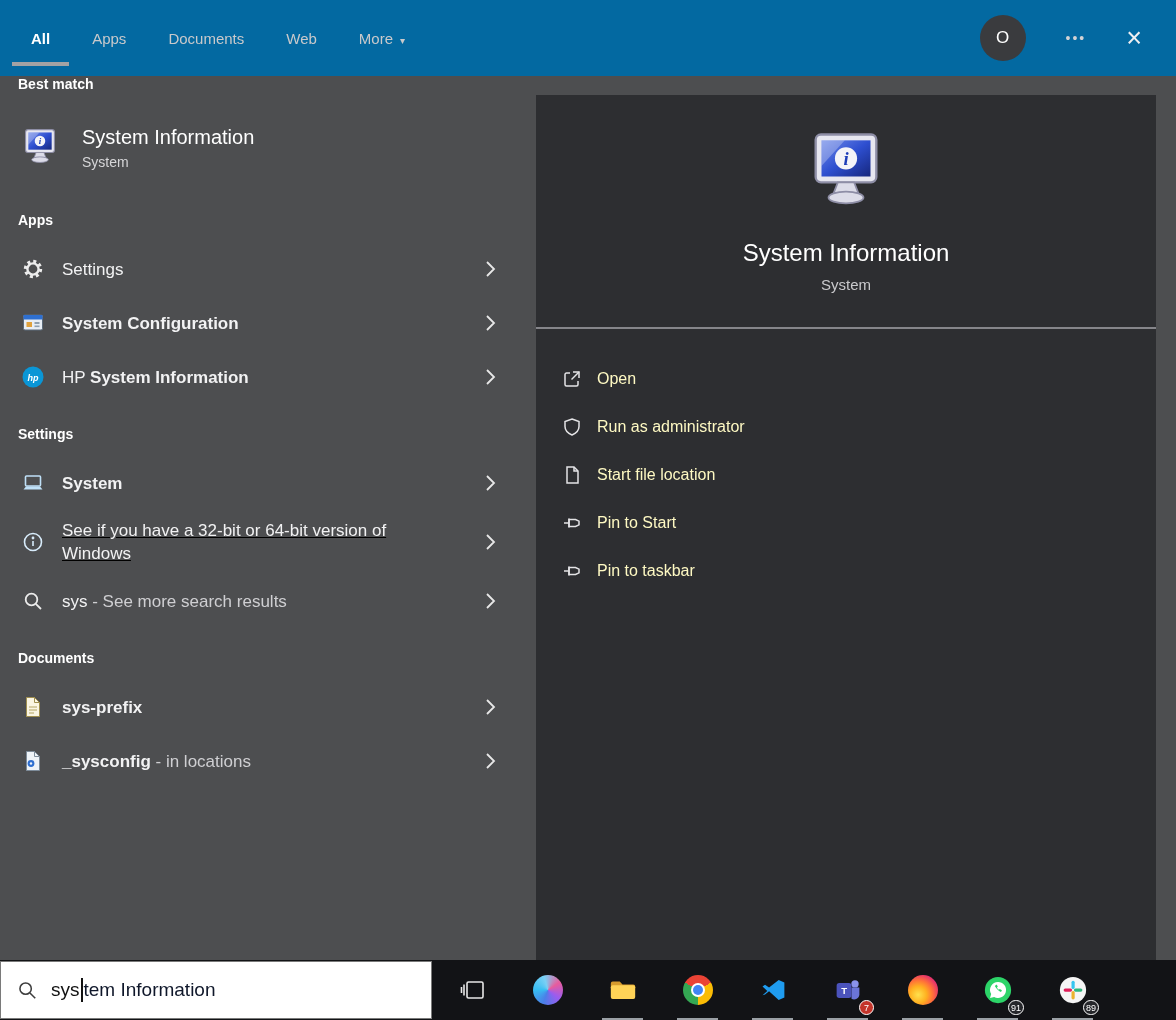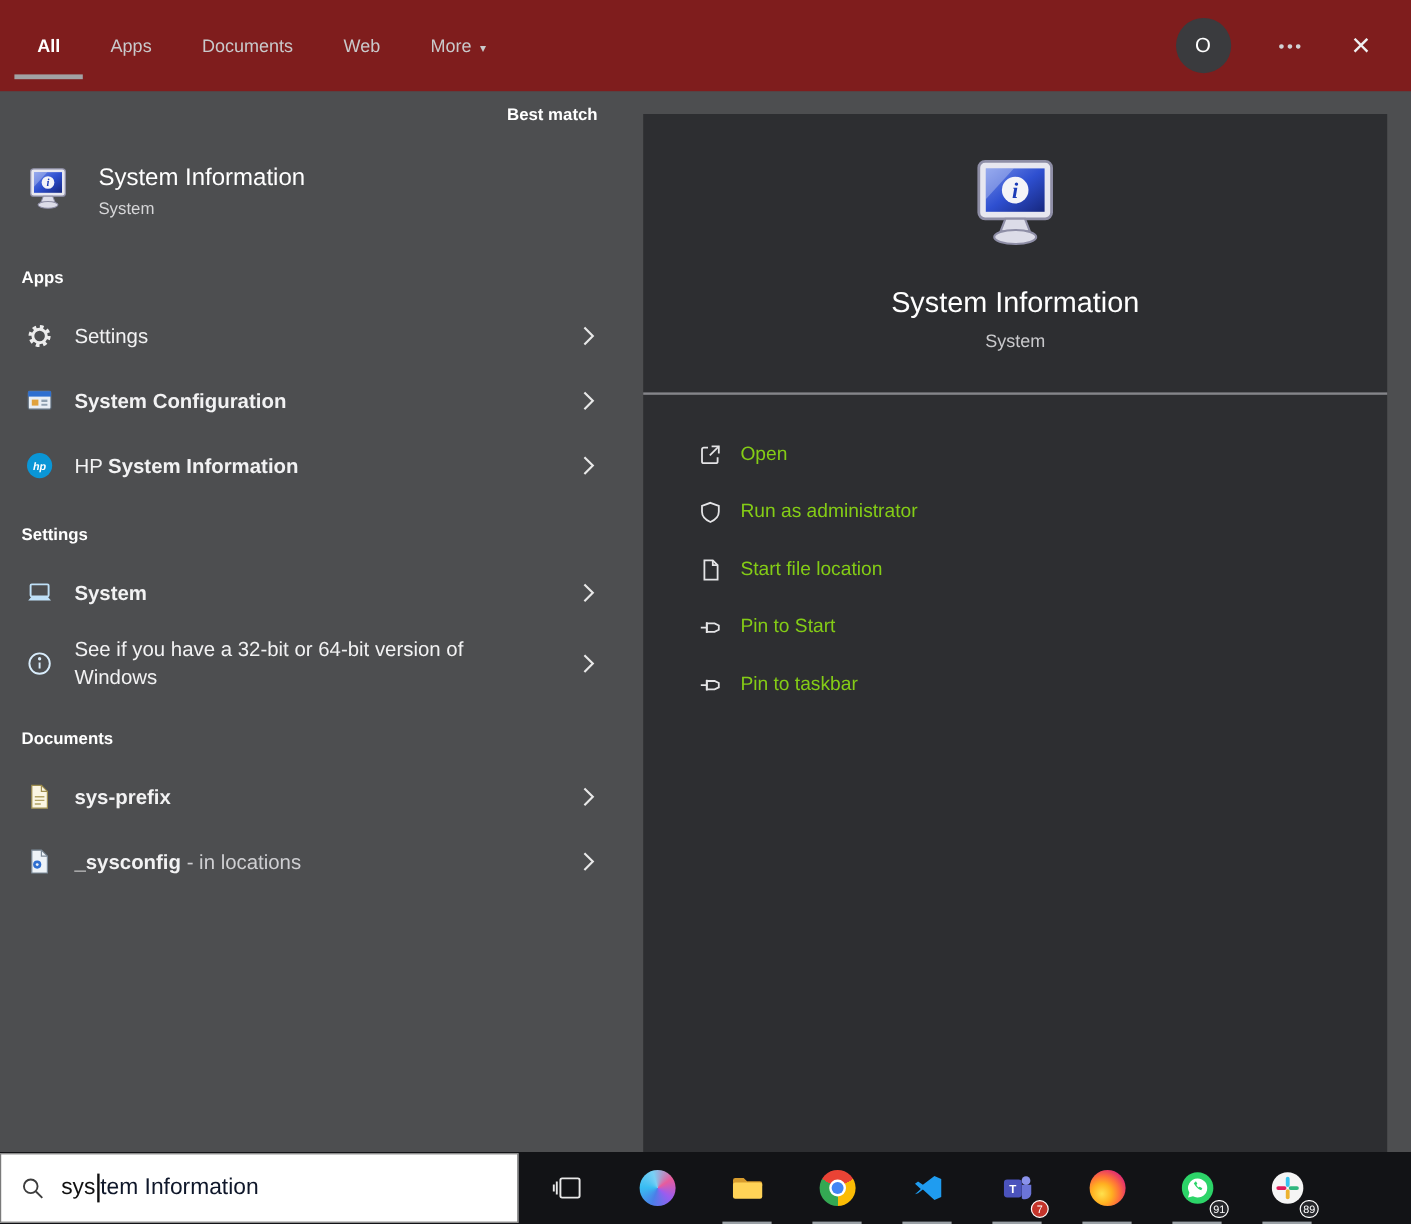--- a/index.html
+++ b/index.html
@@ -1,61 +1,61 @@
 <!DOCTYPE html>
 <html><head>
 <meta charset="utf-8">
 <style>
   * { box-sizing: border-box; margin: 0; padding: 0; }
   html,body { background:#000; }
   body { font-family: "Liberation Sans", "DejaVu Sans", sans-serif; }
   .screen { position:relative; width:1176px; height:1020px; background:#4d4e50; overflow:hidden; }
 
   
-  .topbar { position:absolute; left:0; top:0; width:1176px; height:76px; background:#7f1d1d;
+  .topbar { position:absolute; left:0; top:0; width:1176px; height:76px; background:#0369a1;
             display:flex; align-items:center; padding:0 34px 0 31px; }
   .tabs { display:flex; gap:42px; }
   .tab { position:relative; font-size:15px; color:#c9c9cb; cursor:default; white-space:nowrap; }
   .tab.active { color:#fff; font-weight:700; }
   .tab.active::after { content:""; position:absolute; left:-19px; right:-19px; top:calc(100% + 15px);
                        height:4px; background:#a2a2a4; }
   .tab .caret { font-size:10px; color:#c9c9cb; margin-left:7px; }
   .top-actions { margin-left:auto; display:flex; align-items:center; gap:40px; }
   .avatar { width:46px; height:46px; border-radius:50%; background:#3a3b3e; color:#fff;
             display:flex; align-items:center; justify-content:center; font-size:17px; }
   .dots { color:#d2d2d4; font-size:14px; letter-spacing:2px; }
   .closex { color:#f0f0f2; font-size:27px; font-weight:300; line-height:1; }
 
   
   .results { position:absolute; left:0; top:76px; width:516px; height:884px; }
   .sec-h { margin:22px 18px 14px; font-size:14px; font-weight:700; color:#fff; }
-  .sec-h.first { margin-top:11px;text-align:right; }
+  .sec-h.first { margin-top:0; }
   .bm-row { display:flex; align-items:center; height:84px; padding:0 18px 0 20px; gap:22px; }
   .bm-icon { width:40px; height:40px; flex:none; }
   .bm-title { font-size:20px; color:#fff; }
   .bm-sub { font-size:14px; color:#d6d6d8; margin-top:5px; }
   .row { display:flex; align-items:center; height:54px; padding:0 20px; gap:16px; }
-  .row.tall { height:64px; }
+  .row.tall { height:64px;text-decoration:underline; }
   .ric { width:26px; height:26px; flex:none; display:flex; align-items:center; justify-content:center; }
   .rlabel { font-size:17px; color:#f2f2f3; line-height:23px; }
   .tall .rlabel { width:330px; }
   .rlabel .em { font-weight:700; }
   .rlabel .dim { color:#cfcfd2; }
   .chev { margin-left:auto; display:flex; align-items:center; }
 
   
   .preview { position:absolute; left:536px; top:95px; width:620px; height:865px; background:#2d2e31;
              display:flex; flex-direction:column; align-items:center; }
   .pv-icon { margin-top:36px; width:84px; height:84px; }
   .pv-title { margin-top:24px; font-size:24px; color:#fff; }
   .pv-sub { margin-top:9px; font-size:15px; color:#c9c9cc; }
   .pv-div { margin-top:34px; width:100%; height:2px; background:#85858a; }
   .pv-actions { margin-top:26px; align-self:stretch; }
-  .action { display:flex; align-items:center; gap:15px; height:48px; padding-left:46px;
-            font-size:16px; color:#84cc16; }
+  .action { display:flex; align-items:center; gap:15px; height:48px; padding-left:26px;
+            font-size:16px; color:#fef9c3; }
   .aicon { width:20px; height:20px; flex:none; display:flex; }
 
   
   .taskbar { position:absolute; left:0; top:960px; width:1176px; height:60px; background:#121316; }
   .searchbox { position:absolute; left:0; top:1px; width:432px; height:58px; background:#fff;
                border:1px solid #7a7a7a; display:flex; align-items:center; padding-left:15px; gap:13px; }
   .stext { font-size:19px; color:#111; display:flex; align-items:center; white-space:pre; }
   .sugg { color:#0f172a; }
   .tcaret { width:2px; height:24px; background:#111; margin:0 1px; }
   .slots { position:absolute; left:435px; top:0; height:60px; display:flex; }
@@ -204,20 +204,34 @@
       </span>
       <span class="rlabel"><span class="pre">See if you have a 32-bit or 64-bit version of Windows</span><span class="em"></span><span class="dim"></span></span>
       <span class="chev">
           <svg viewBox="0 0 11 18" width="11" height="18" fill="none" stroke="#e8e8e8" stroke-width="1.8">
             <path d="M2 2l7 7-7 7"></path>
           </svg>
         </span>
     </div>
 
 
+    <div class="row">
+      <span class="ric">
+        <svg viewBox="0 0 24 24" width="24" height="24" fill="none" stroke="#ececec" stroke-width="1.8">
+          <circle cx="10.5" cy="10.5" r="5.8"></circle>
+          <path d="M14.8 14.8L20 20"></path>
+        </svg>
+      </span>
+      <span class="rlabel"><span class="pre">sys</span><span class="em"></span><span class="dim"> - See more search results</span></span>
+      <span class="chev">
+          <svg viewBox="0 0 11 18" width="11" height="18" fill="none" stroke="#e8e8e8" stroke-width="1.8">
+            <path d="M2 2l7 7-7 7"></path>
+          </svg>
+        </span>
+    </div>
 
     <div class="sec-h">Documents</div>
 
     <div class="row">
       <span class="ric">
         <svg viewBox="0 0 24 24" width="24" height="24">
           <path d="M5.5 2.5h8l5 5v14h-13z" fill="#fbf6e3" stroke="#a08f4f"></path>
           <path d="M13.5 2.5v5h5" fill="none" stroke="#a08f4f"></path>
           <path d="M8 12h8M8 15h8M8 18h5" stroke="#b3a465" stroke-width="1.2"></path>
         </svg>

